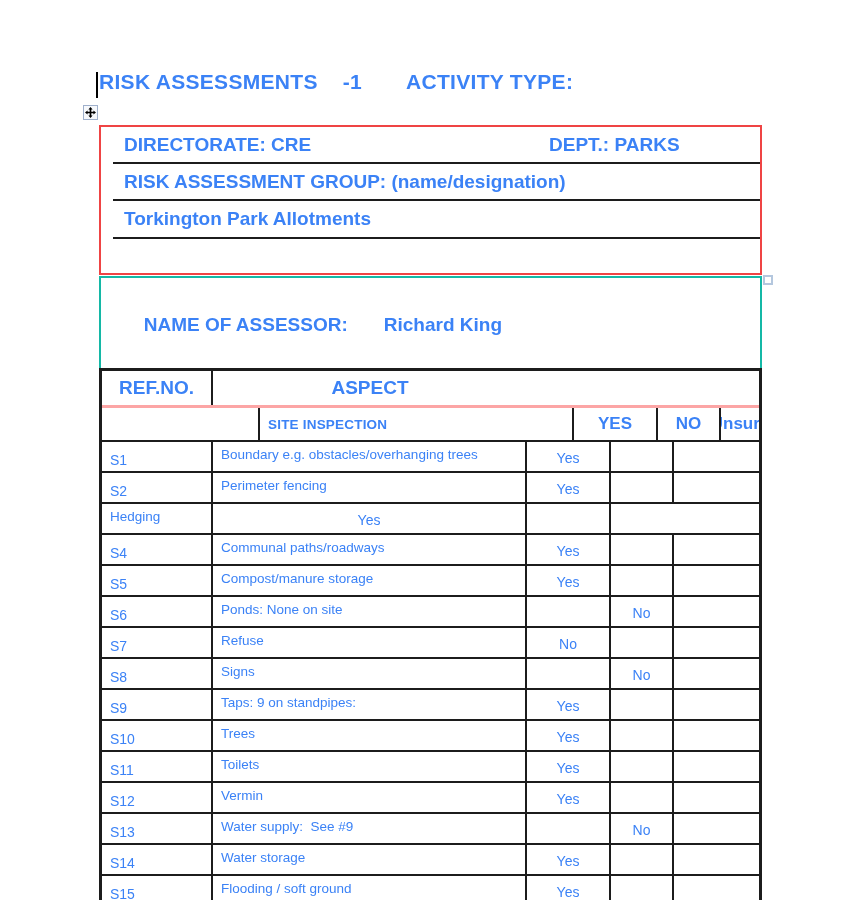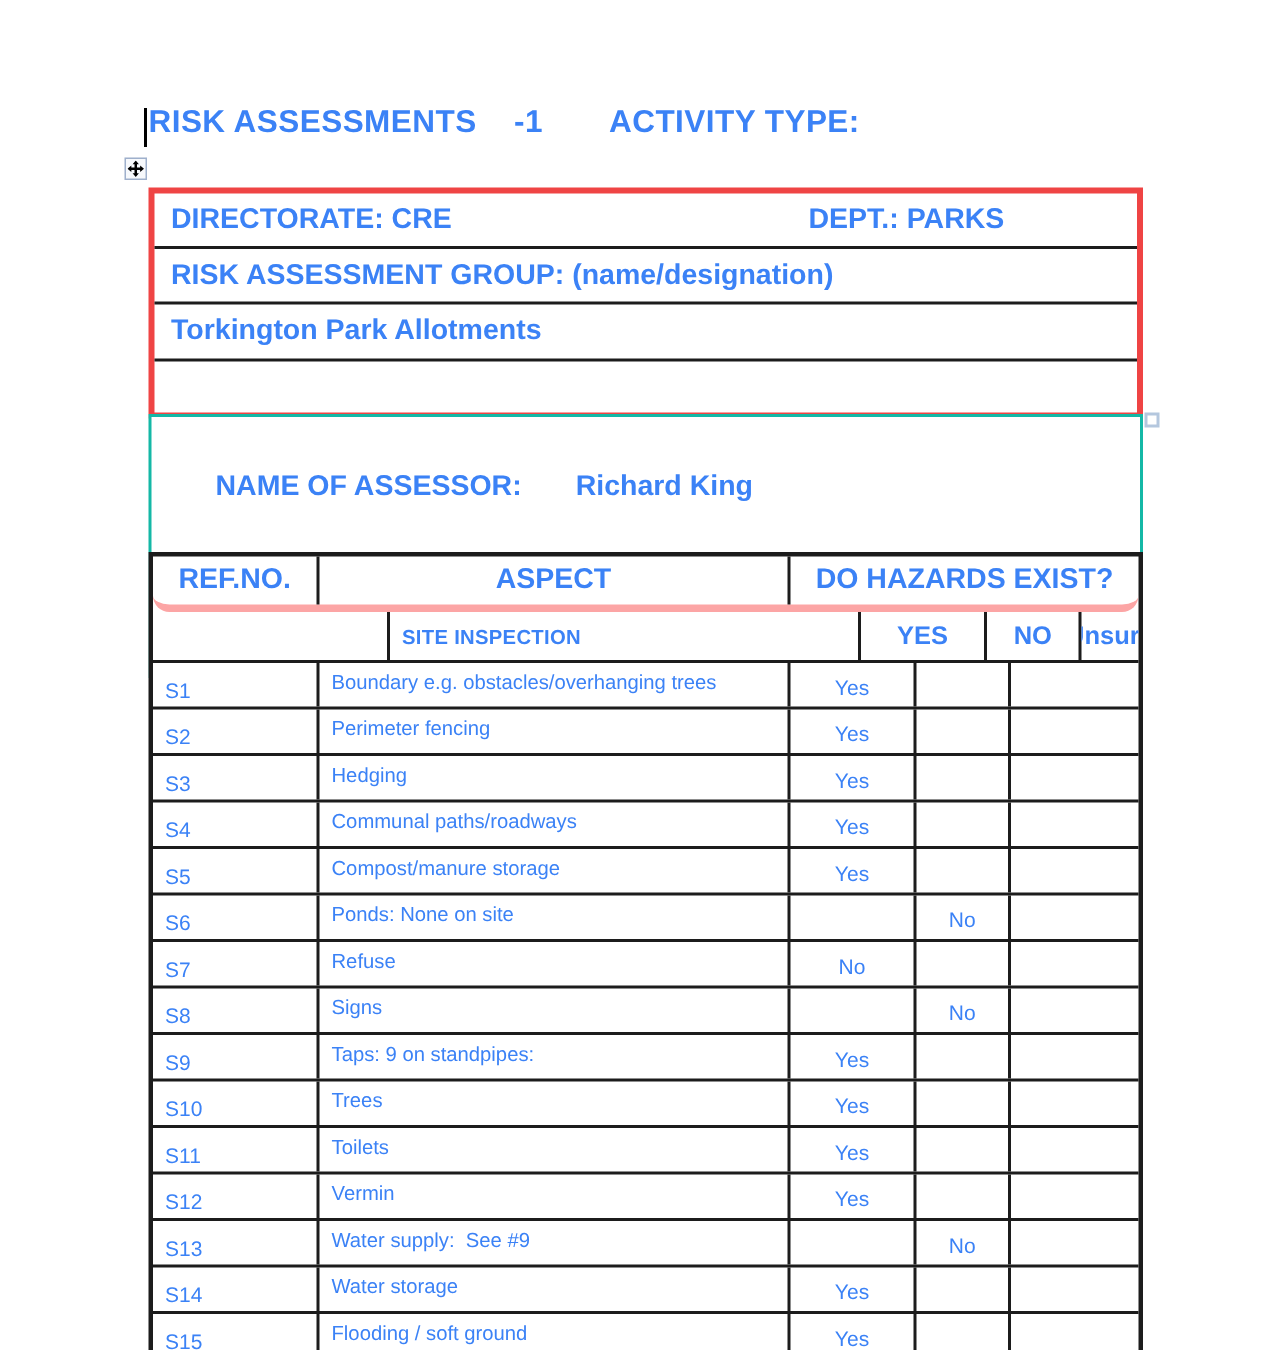--- a/index.html
+++ b/index.html
@@ -16,38 +16,38 @@
   }
   .resize-handle {
     position:absolute; left:763px; top:257px; width:10px; height:10px;
     border:2px solid #b4c7de; background:#fff;
   }
   
   .title { position:absolute; left:99px; top:52px; font-size:21px; font-weight:bold; letter-spacing:.3px; white-space:nowrap; }
   .title .t2 { margin-left:25px; }
   .title .t3 { margin-left:44px; }
   
-  .table1 { position:absolute; left:99px; top:107px; width:663px; border:4px solid #ef4444; background:#fff; }
+  .table1 { position:absolute; left:99px; top:107px; width:663px; border:2px solid #ef4444; background:#fff;padding-left:12px; }
   .t1-row { position:relative; display:flex; align-items:center; padding-left:11px; font-size:19px; font-weight:bold; border-bottom:2px solid #1c1c1c; }
   .t1-row.r1 { height:37px; }
   .t1-row.r2 { height:37px; }
   .t1-row.r3 { height:38px; }
   .t1-row.r4 { height:34px; border-bottom:none; }
   .t1-row .dept { position:absolute; left:436px; }
   
   .table2 { position:absolute; left:99px; top:258px; width:663px; border:2px solid #14b8a6; background:#fff; padding:6px 0 4px 11px; }
   .table2 .line { font-size:19px; font-weight:bold; line-height:27px; white-space:pre; }
   .table2 .val { margin-left:36px; }
   .table2 sup { font-size:12px; font-weight:bold; vertical-align:super; line-height:0; }
   
   .table3 { position:absolute; left:99px; top:350px; width:663px; border:3px solid #1c1c1c; background:#fff; }
   .t3-row { display:grid; grid-template-columns:111px 314px 84px 63px 1fr; }
   .t3-row .c { border-right:2px solid #1c1c1c; height:100%; overflow:hidden; }
   .t3-row .c:last-child { border-right:none; }
-  .t3-row.header { height:37px; border-bottom:5px solid #fca5a5;border-radius:11px; }
+  .t3-row.header { height:37px; border-bottom:3px solid #fca5a5; }
   .t3-row.header .c { display:flex; align-items:center; justify-content:center; font-size:19px; font-weight:bold; }
   .t3-row.header .span3 { grid-column:3 / 6; }
   .t3-row.subheader { height:34px; border-bottom:2px solid #1c1c1c;padding-left:47px; }
   .t3-row.subheader .sec { display:flex; align-items:center; padding-left:8px; font-size:13.5px; font-weight:bold; letter-spacing:.2px; }
   .t3-row.subheader .hv { display:flex; align-items:center; justify-content:center; font-size:17px; font-weight:bold; }
   .t3-row.data { height:31px; border-bottom:2px solid #1c1c1c; }
   .t3-row.data .ref  { font-size:14px; padding:10px 0 0 8px; white-space:pre; }
   .t3-row.data .asp  { font-size:13.5px; padding:5px 0 0 8px; white-space:pre; }
   .t3-row.data .val  { font-size:14px; padding-top:8px; text-align:center; white-space:pre; }
   .t3-row.stub { height:40px; }
@@ -91,21 +91,20 @@
       <span>DATE:  30</span><sup>th</sup><span> December 2013</span>
     </div>
   </div>
 
   <div class="resize-handle"></div>
 
   <div class="table3">
     <div class="t3-row header">
       <div class="c">REF.NO.</div>
       <div class="c">ASPECT</div>
-      <div class="c span3">DO HAZARDS EXIST?</div>
     </div>
     <div class="t3-row subheader">
       <div class="c"></div>
       <div class="c sec">SITE INSPECTION</div>
       <div class="c hv">YES</div>
       <div class="c hv">NO</div>
       <div class="c hv">Unsure</div>
     </div>
     <div>
   <div class="t3-row data">
@@ -118,21 +117,20 @@
 
   <div class="t3-row data">
     <div class="c ref"><span>S2</span></div>
     <div class="c asp"><span>Perimeter fencing</span></div>
     <div class="c val"><span>Yes</span></div>
     <div class="c val"><span></span></div>
     <div class="c val"><span></span></div>
   </div>
 
   <div class="t3-row data">
-    <div class="c ref"><span>S3</span></div>
     <div class="c asp"><span>Hedging</span></div>
     <div class="c val"><span>Yes</span></div>
     <div class="c val"><span></span></div>
     <div class="c val"><span></span></div>
   </div>
 
   <div class="t3-row data">
     <div class="c ref"><span>S4</span></div>
     <div class="c asp"><span>Communal paths/roadways</span></div>
     <div class="c val"><span>Yes</span></div>

